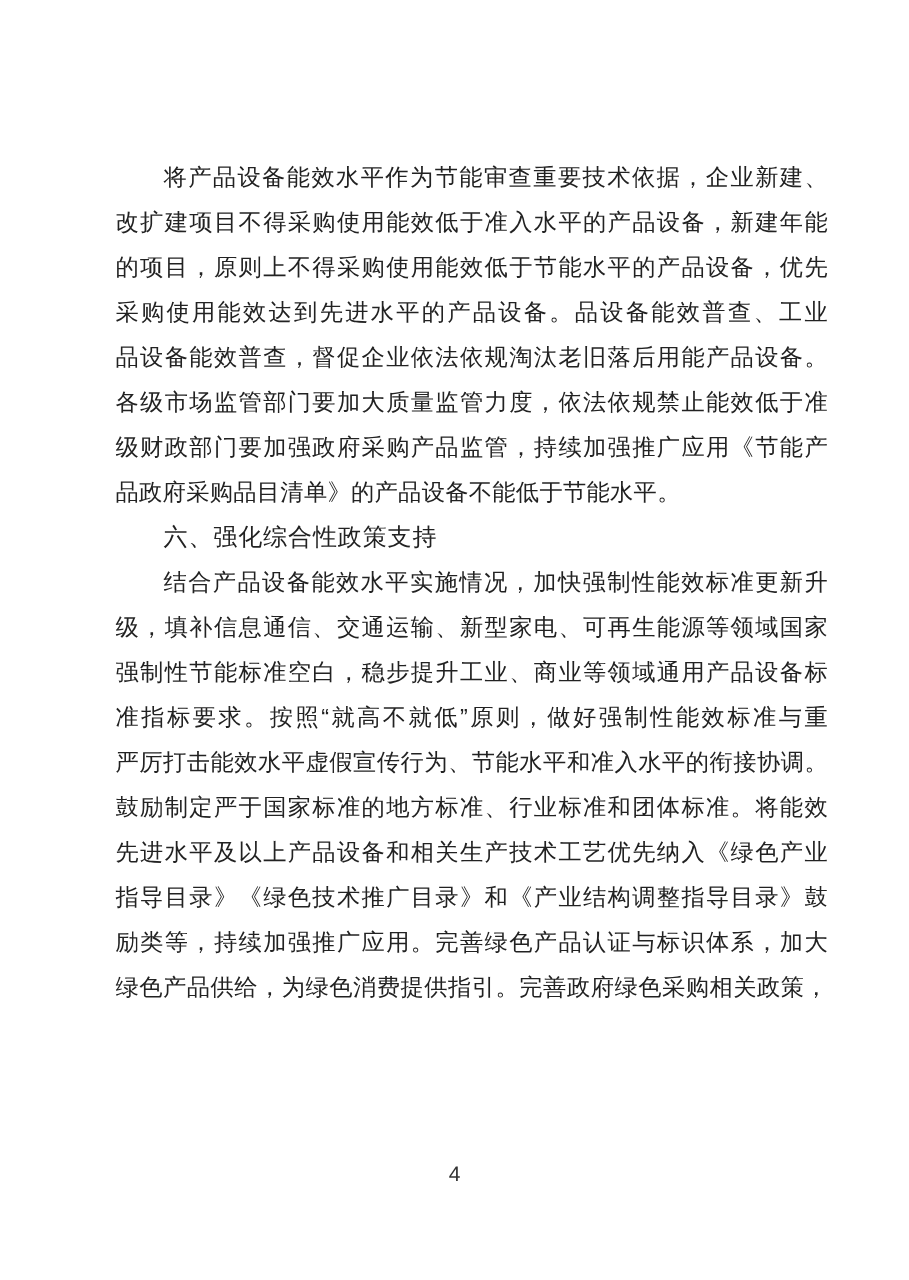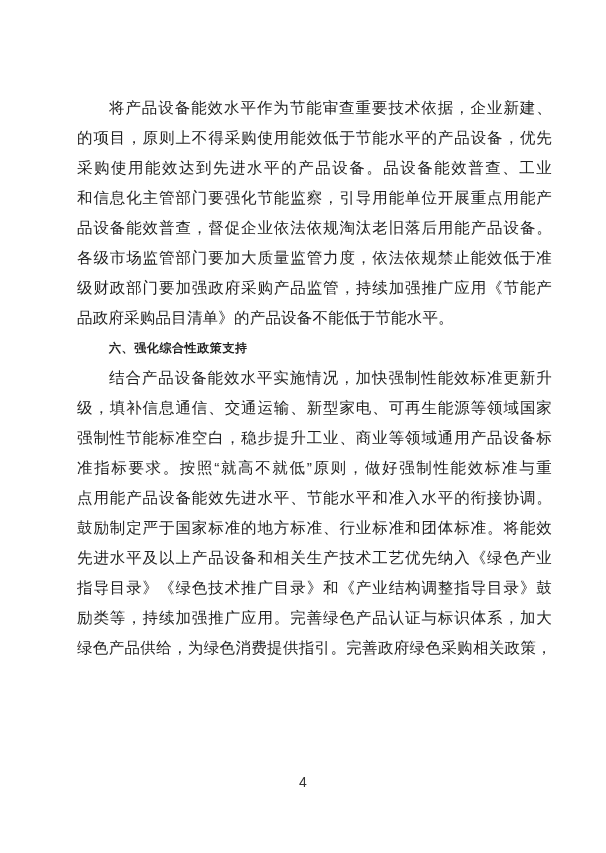--- a/index.html
+++ b/index.html
@@ -17,21 +17,21 @@
   .page {
     position: relative;
     width: 606px;
     height: 853px;
     background: var(--page-bg);
     overflow: hidden;
   }
   .doc-body {
     position: absolute;
     left: 77px;
-    top: 93px;
+    top: 104px;
     width: 475px;
   }
   .line {
     height: 30px;
     line-height: 30px;
     font-size: 15.5px;
     color: var(--text-color);
     text-align: justify;
     text-align-last: justify;
     text-justify: inter-character;
@@ -39,55 +39,54 @@
     letter-spacing: 0.2px;
   }
   .line.noFill {
     text-align: center;
     text-align-last: left;
   }
   .line.indent {
     text-indent: 32px;
   }
   .line.heading {
-    font-size: 12px;
+    font-size: 16px;
     letter-spacing: 0.6px;
-    font-weight: bold;
   }
   .page-number {
     position: absolute;
     top: 772px;
     left: 0;
     width: 606px;
     height: 20px;
     line-height: 20px;
     text-align: center;
     font-size: 14px;
     color: var(--pagenum-color);
   }
 </style>
 </head>
 <body>
 
 <div class="page">
   <div class="doc-body">
       <div class="line indent">将产品设备能效水平作为节能审查重要技术依据，企业新建、</div>
+      <div class="line">改扩建项目不得采购使用能效低于准入水平的产品设备，新建年能</div>
       <div class="line">的项目，原则上不得采购使用能效低于节能水平的产品设备，优先</div>
       <div class="line">采购使用能效达到先进水平的产品设备。品设备能效普查、工业</div>
-      <div class="line">和信息化主管部门要强化节能监察，引导用能单位开展重点用能产</div>
       <div class="line">品设备能效普查，督促企业依法依规淘汰老旧落后用能产品设备。</div>
       <div class="line">各级市场监管部门要加大质量监管力度，依法依规禁止能效低于准</div>
       <div class="line">级财政部门要加强政府采购产品监管，持续加强推广应用《节能产</div>
       <div class="line noFill">品政府采购品目清单》的产品设备不能低于节能水平。</div>
       <div class="line indent noFill heading">六、强化综合性政策支持</div>
       <div class="line indent">结合产品设备能效水平实施情况，加快强制性能效标准更新升</div>
       <div class="line">级，填补信息通信、交通运输、新型家电、可再生能源等领域国家</div>
       <div class="line">强制性节能标准空白，稳步提升工业、商业等领域通用产品设备标</div>
       <div class="line">准指标要求。按照“就高不就低”原则，做好强制性能效标准与重</div>
-      <div class="line">点用能产品设备能效先进水平、节能水平和准入水平的衔接协调。</div>
+      <div class="line">严厉打击能效水平虚假宣传行为、节能水平和准入水平的衔接协调。</div>
       <div class="line">鼓励制定严于国家标准的地方标准、行业标准和团体标准。将能效</div>
       <div class="line">先进水平及以上产品设备和相关生产技术工艺优先纳入《绿色产业</div>
       <div class="line">指导目录》《绿色技术推广目录》和《产业结构调整指导目录》鼓</div>
       <div class="line">励类等，持续加强推广应用。完善绿色产品认证与标识体系，加大</div>
       <div class="line">绿色产品供给，为绿色消费提供指引。完善政府绿色采购相关政策，</div>
     </div>
   <div class="page-number">4</div>
 </div>
 
 </body></html>

